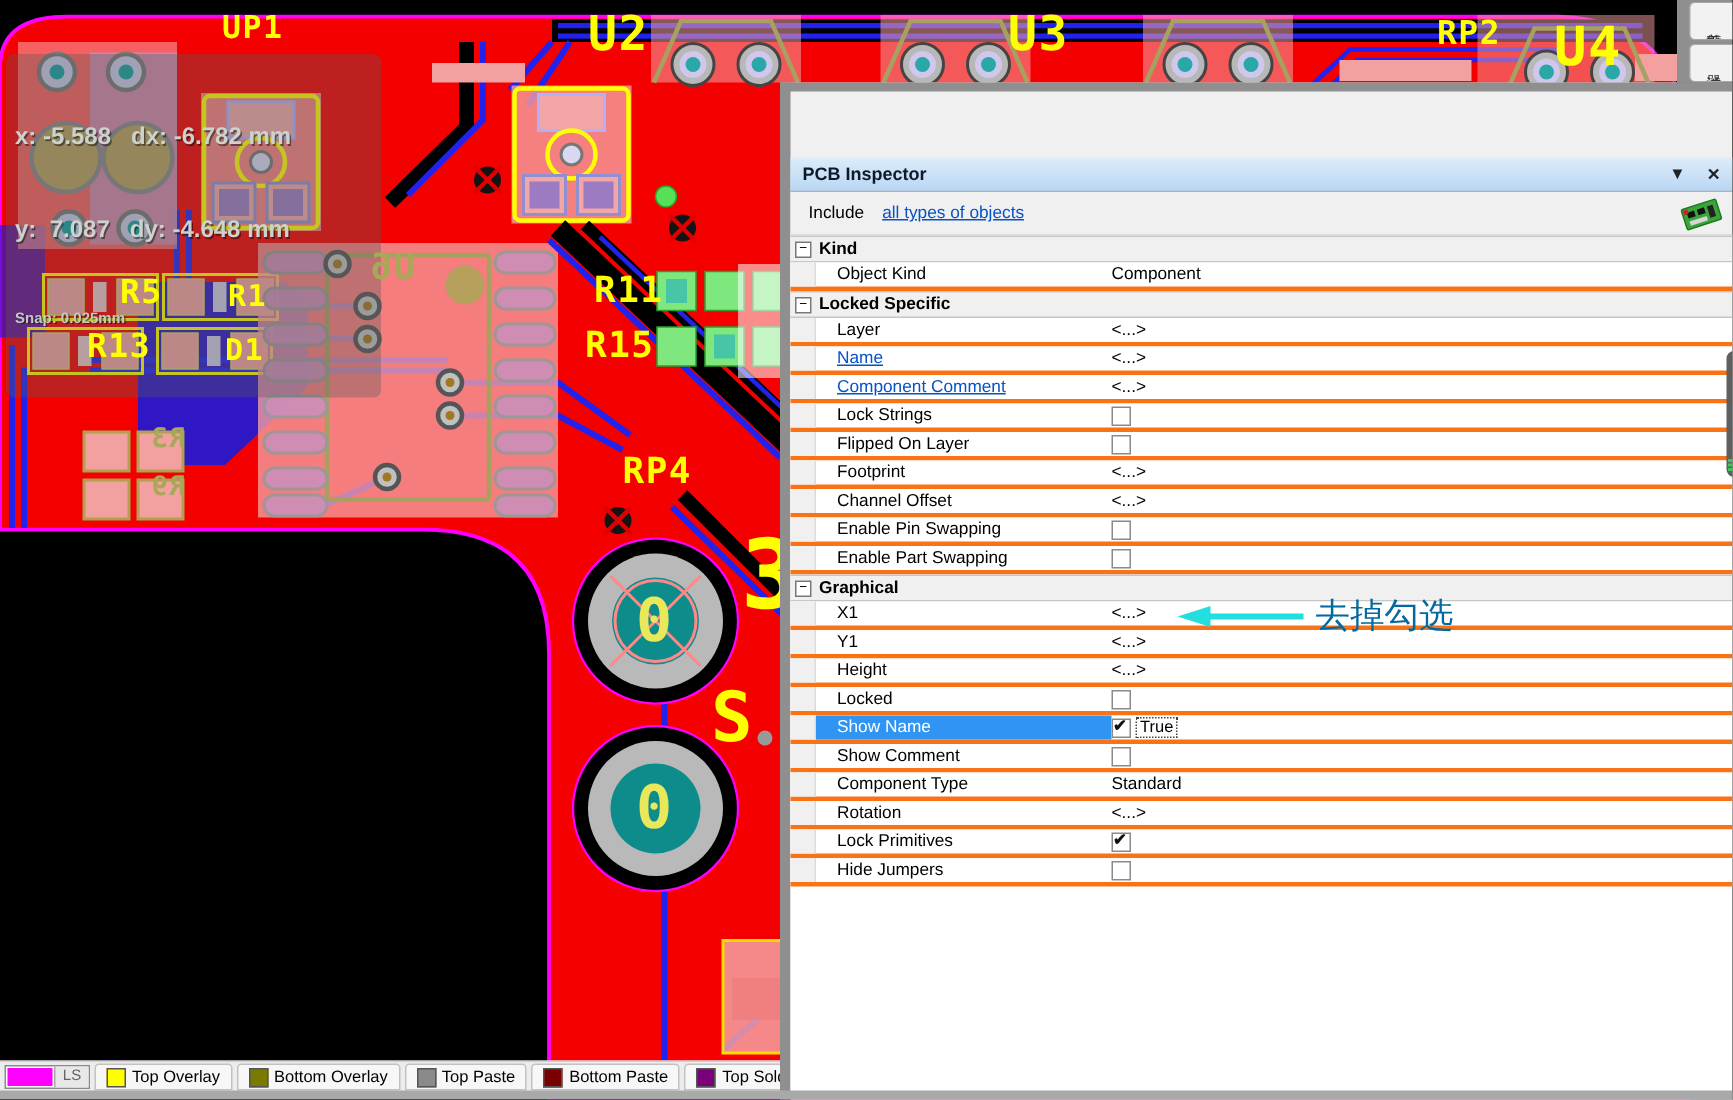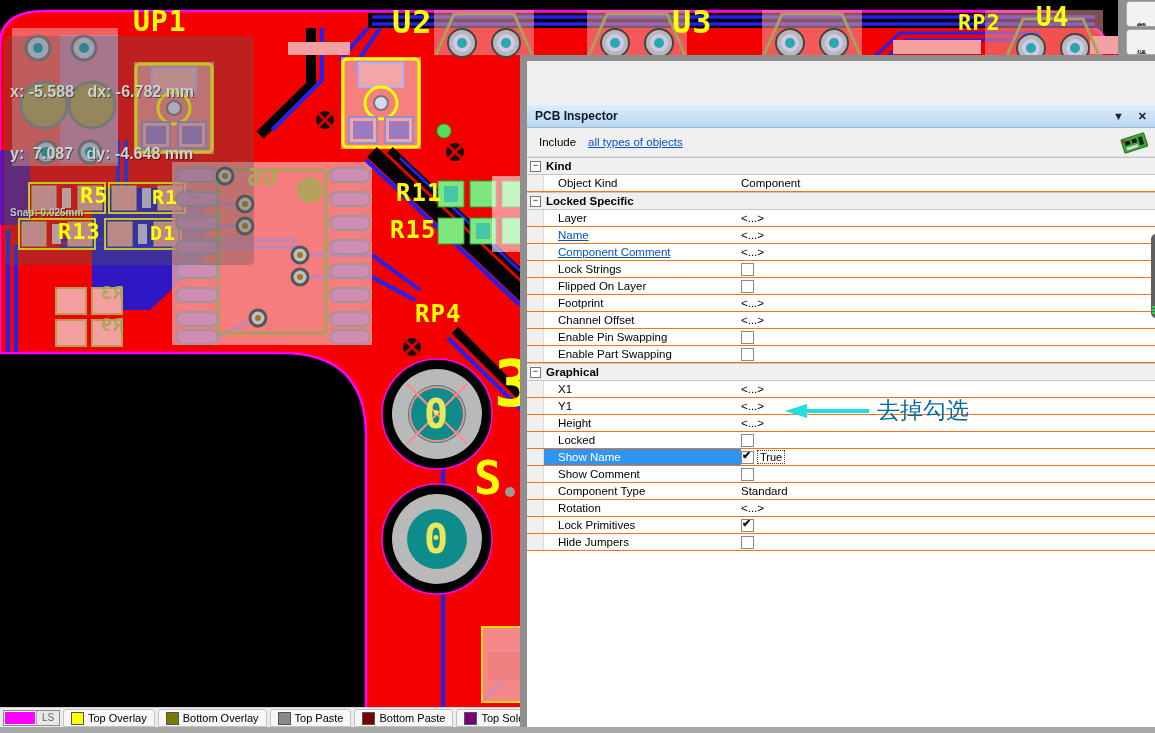--- a/index.html
+++ b/index.html
@@ -30,21 +30,21 @@
          background:#f0f0f0;border-left:7px solid #8f8f8f;border-top:6px solid #8f8f8f;
          box-sizing:border-box;font-size:11.5px;color:#000;}
   .p-header{height:22px;background:linear-gradient(#ddecfb,#b9d7f2);border-bottom:1px solid #9ab6d4;
             display:flex;align-items:center;padding:0 8px;font-weight:bold;font-size:12px;color:#0a1a2a;margin-top:44px;}
   .p-header .sp{flex:1;}
   .p-hicon{color:#222;font-size:11px;margin-left:14px;cursor:default;}
   .p-include{height:28px;display:flex;align-items:center;padding:0 6px 0 12px;background:#f0f0f0;
              border-bottom:1px solid #dcdcdc;}
   .p-include a{color:#0653c6;margin-left:12px;}
   .grid{background:#fff;height:595px;position:relative;}
-  .row{display:flex;align-items:center;height:16px;background:#fff;border-bottom:1px solid #f97316;}
+  .row{display:flex;align-items:center;height:16px;background:#fff;border-bottom:3px solid #f97316;}
   .gut{width:16px;align-self:stretch;background:#f0f0f0;border-right:1px solid #dcdcdc;flex:none;}
   .lab{width:197px;padding-left:14px;box-sizing:border-box;flex:none;}
   .lab.link{color:#0653c6;text-decoration:underline;}
   .val{flex:1;display:flex;align-items:center;gap:3px;}
   .sec{background:#f0f0f0;border-top:1px solid #c6c6c6;border-bottom:1px solid #c6c6c6;font-weight:bold;}
   .exp{width:9px;height:9px;border:1px solid #777;background:#fff;font-size:9px;line-height:7px;
        text-align:center;margin:0 5px 0 3px;flex:none;font-weight:normal;}
   .cb{width:11px;height:11px;border:1px solid #8a8a8a;background:#fff;position:relative;flex:none;}
   .cb.on::after{content:"✔";position:absolute;left:0;top:-3px;font-size:11px;font-weight:bold;color:#111;}
   .row.sel .lab{background:#3095f2;color:#fff;align-self:stretch;display:flex;align-items:center;}
@@ -334,25 +334,25 @@
       <circle cx="444" cy="131" r="7" fill="#55e055" stroke="#2aa22a"></circle>
       <circle cx="510" cy="492" r="5" fill="#999"></circle>
     </svg>
 
     <div class="hud">
       <div>x: -5.588   dx: -6.782 mm</div>
       <div>y:  7.087   dy: -4.648 mm</div>
       <div class="snap">Snap: 0.025mm</div>
     </div>
 
-    <div class="silk" style="left:133px;top:8px;font-size:28px">UP1</div>
+    <div class="silk" style="left:148px;top:8px;font-size:21px">UP1</div>
     <div class="silk" style="left:392px;top:6px;font-size:32px">U2</div>
     <div class="silk" style="left:672px;top:6px;font-size:32px">U3</div>
     <div class="silk" style="left:958px;top:12px;font-size:22px">RP2</div>
-    <div class="silk" style="left:1036px;top:4px;font-size:26px">U4</div>
+    <div class="silk" style="left:1036px;top:14px;font-size:36px">U4</div>
     <div class="silk" style="left:80px;top:185px;font-size:22px">R5</div>
     <div class="silk" style="left:152px;top:187px;font-size:20px">R1</div>
     <div class="silk" style="left:58px;top:221px;font-size:22px">R13</div>
     <div class="silk" style="left:150px;top:223px;font-size:20px">D1</div>
     <div class="silk" style="left:396px;top:181px;font-size:24px">R11</div>
     <div class="silk" style="left:390px;top:218px;font-size:24px">R15</div>
     <div class="silk" style="left:415px;top:302px;font-size:24px">RP4</div>
     <div class="silk" style="left:474px;top:455px;font-size:46px">S</div>
     <div class="silk" style="left:494px;top:352px;font-size:64px">3</div>
     <div class="silk olive" style="left:246px;top:166px;font-size:24px">U6</div>

